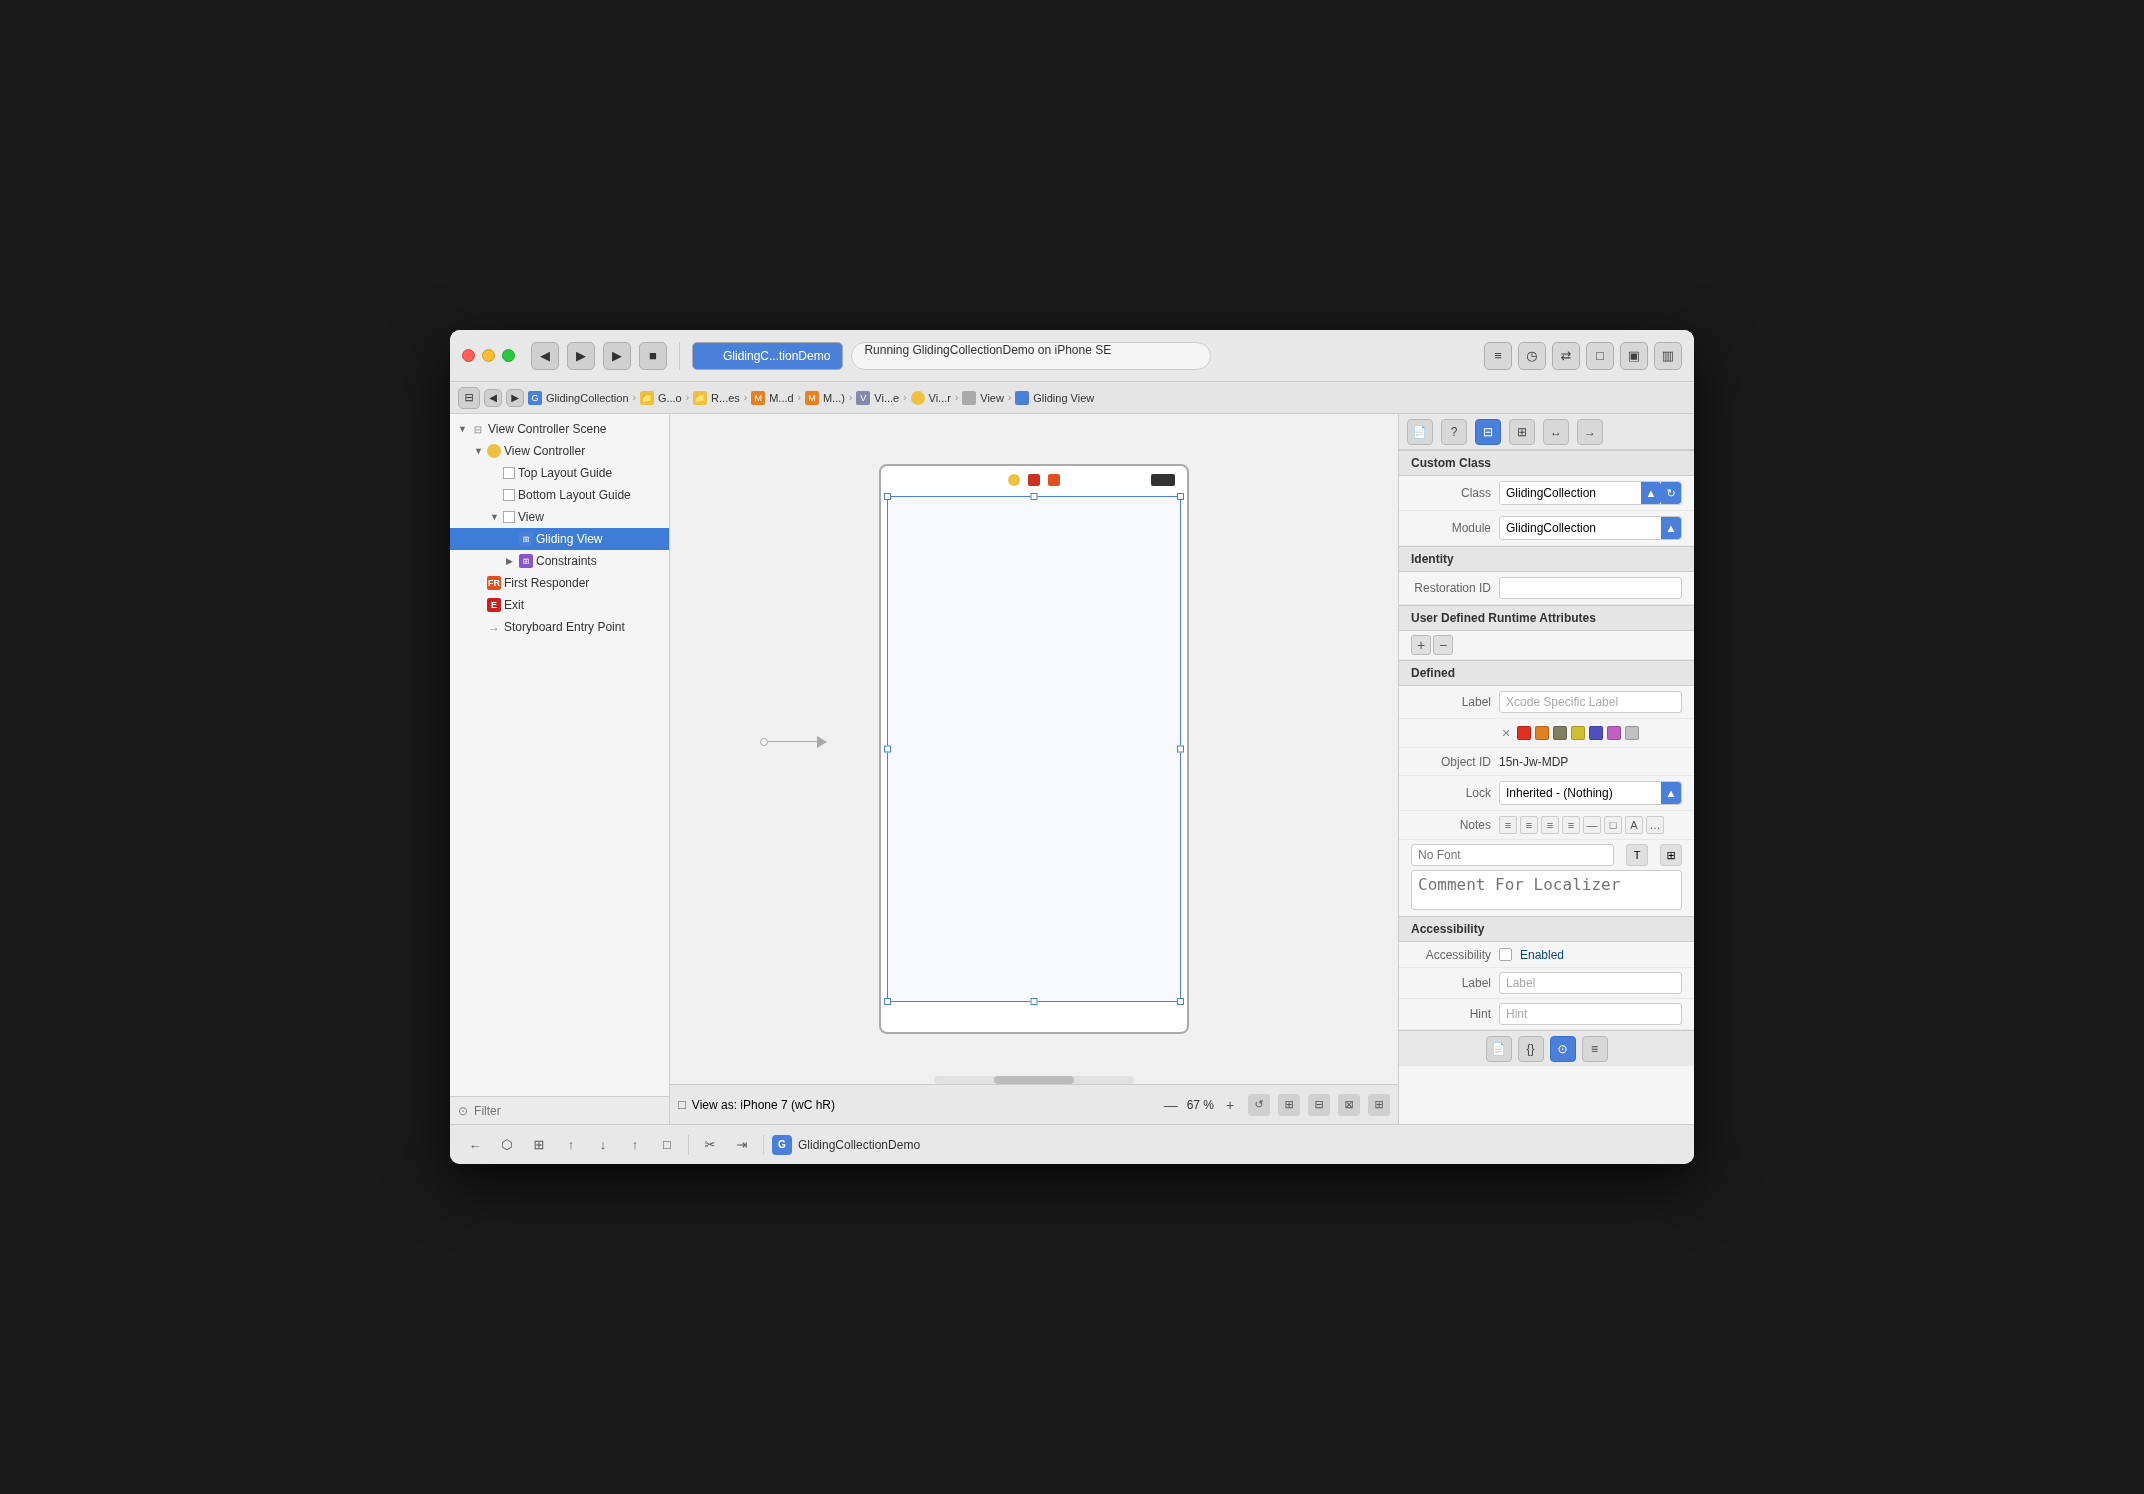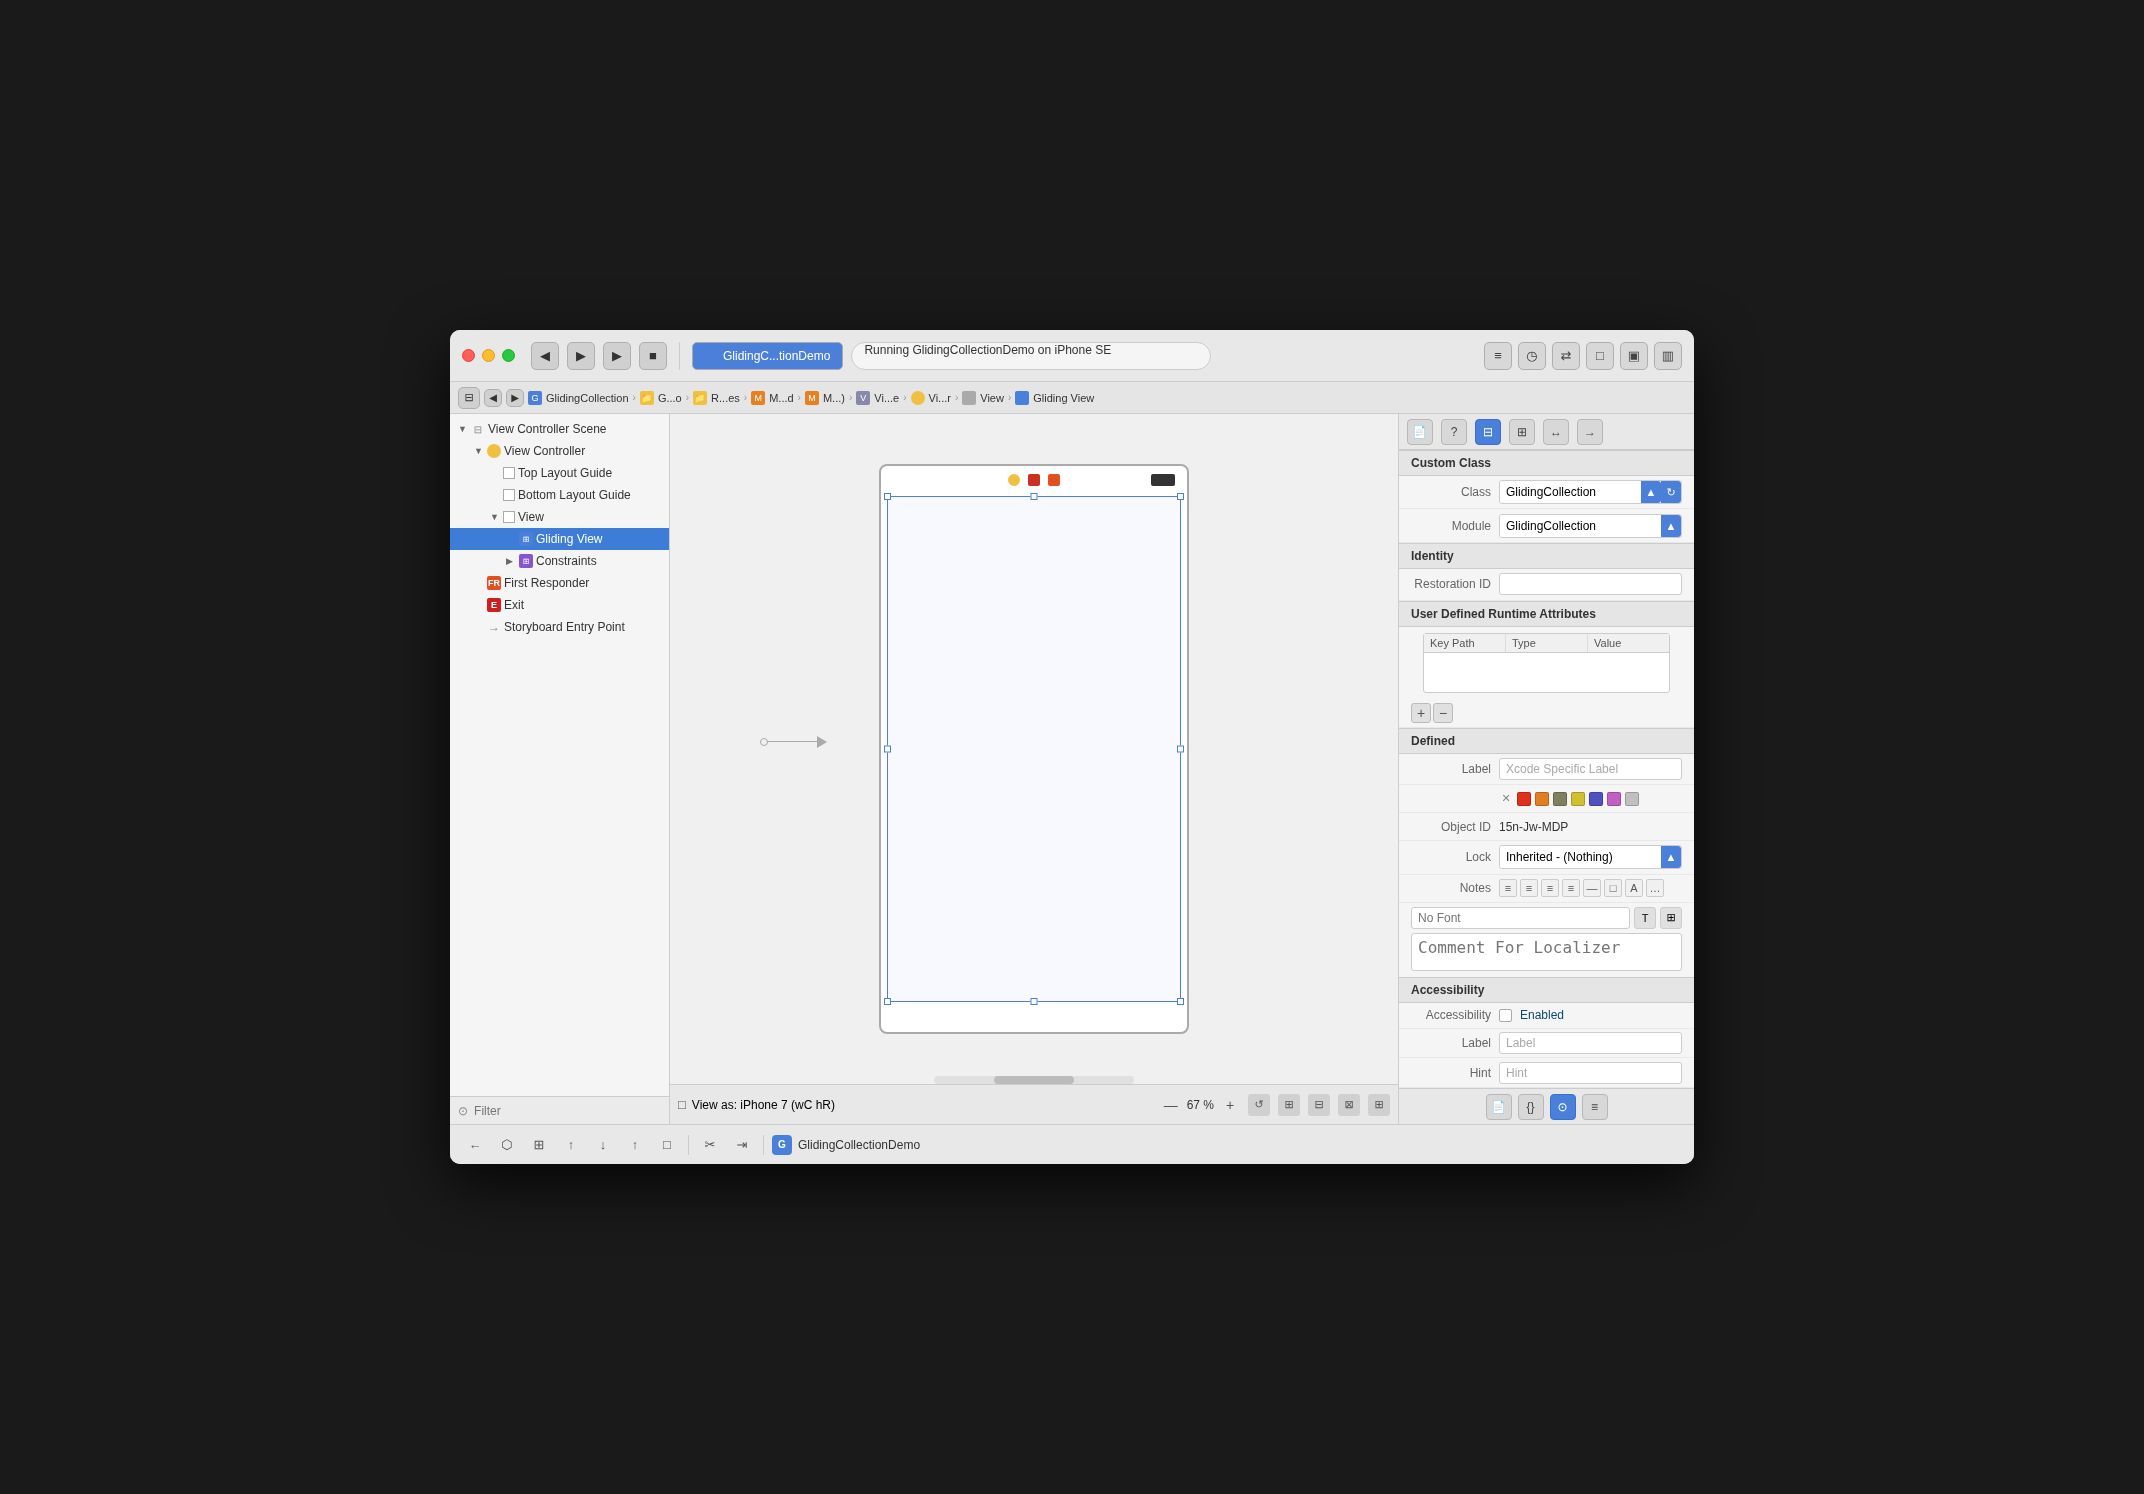--- a/index.html
+++ b/index.html
@@ -578,21 +578,21 @@
       font-size: 11px;
       color: #555;
       cursor: pointer;
       border: 1px solid #ccc;
       border-radius: 2px;
       background: #f0f0f0;
     }
     .notes-font-row {
       display: flex;
       align-items: center;
-      gap: 4px;
+      gap: 12px;
       padding: 4px 12px;
     }
     .notes-font-input {
       flex: 1;
       height: 22px;
       border: 1px solid #ccc;
       border-radius: 3px;
       padding: 0 6px;
       font-size: 12px;
       background: white;
@@ -967,29 +967,20 @@
 
       <div class="section-header">Identity</div>
 
       <div class="insp-row">
         <span class="insp-label">Restoration ID</span>
         <input class="insp-input" type="text" value="" style="">
       </div>
 
       <div class="section-header">User Defined Runtime Attributes</div>
 
-      <div style="padding: 6px 12px;">
-        <div class="udra-table">
-          <div class="udra-header">
-            <div class="udra-col">Key Path</div>
-            <div class="udra-col">Type</div>
-            <div class="udra-col">Value</div>
-          </div>
-        </div>
-      </div>
 
       <div class="udra-add-remove">
         <div class="udra-btn">+</div>
         <div class="udra-btn">−</div>
       </div>
 
       <div class="section-header">Defined</div>
 
       <div class="insp-row">
         <span class="insp-label">Label</span>

